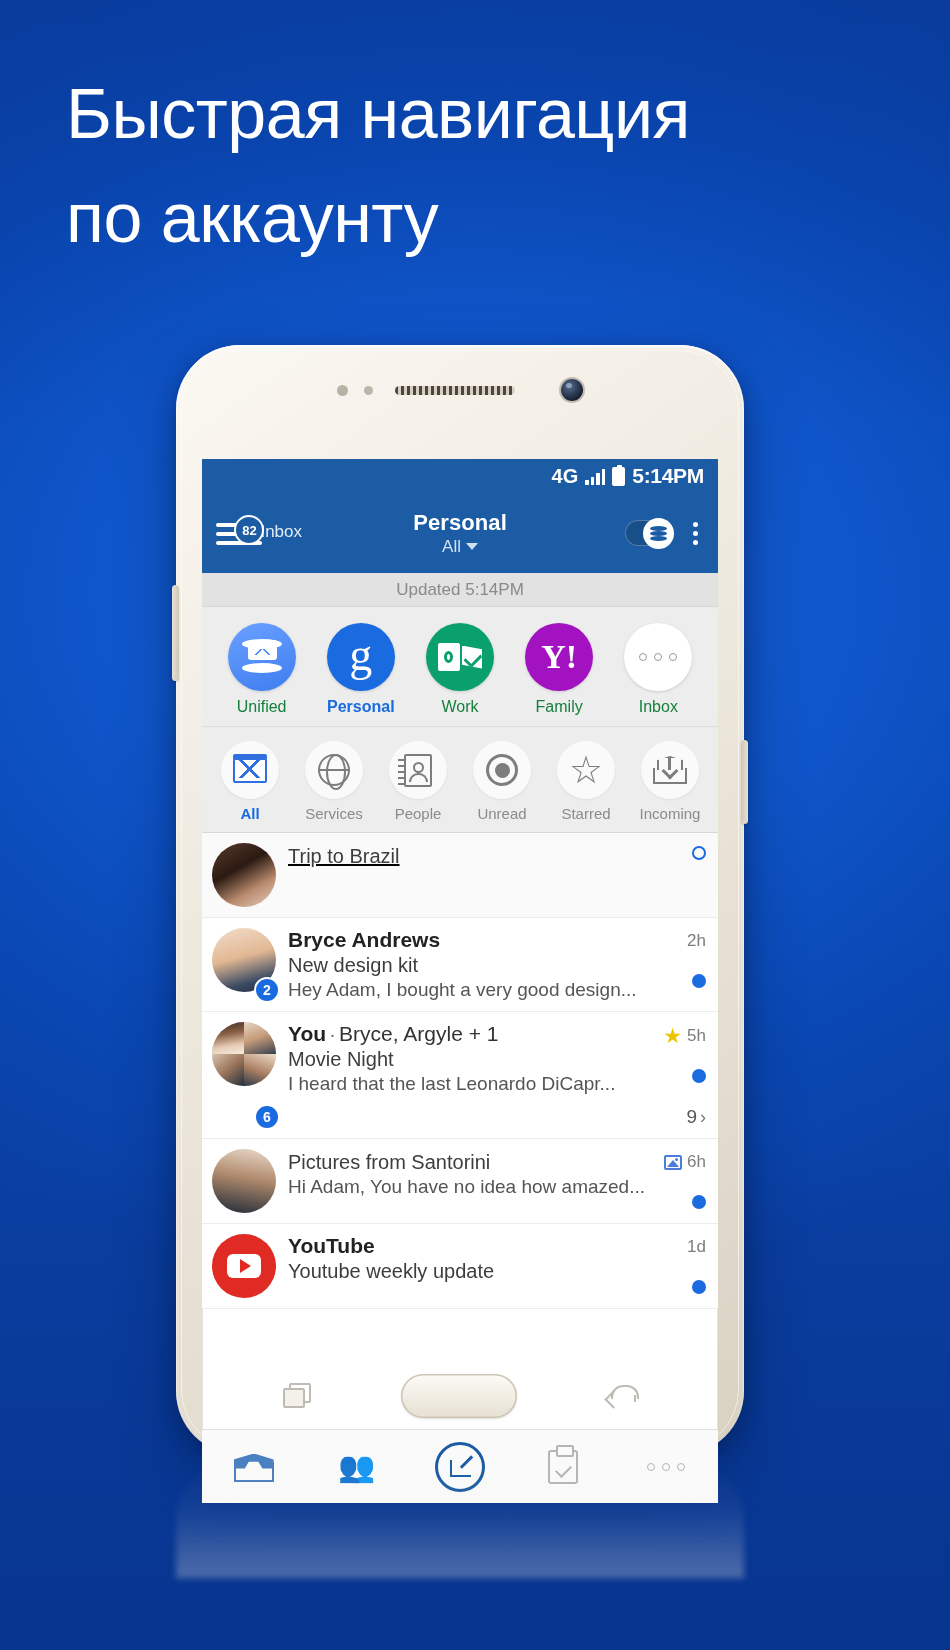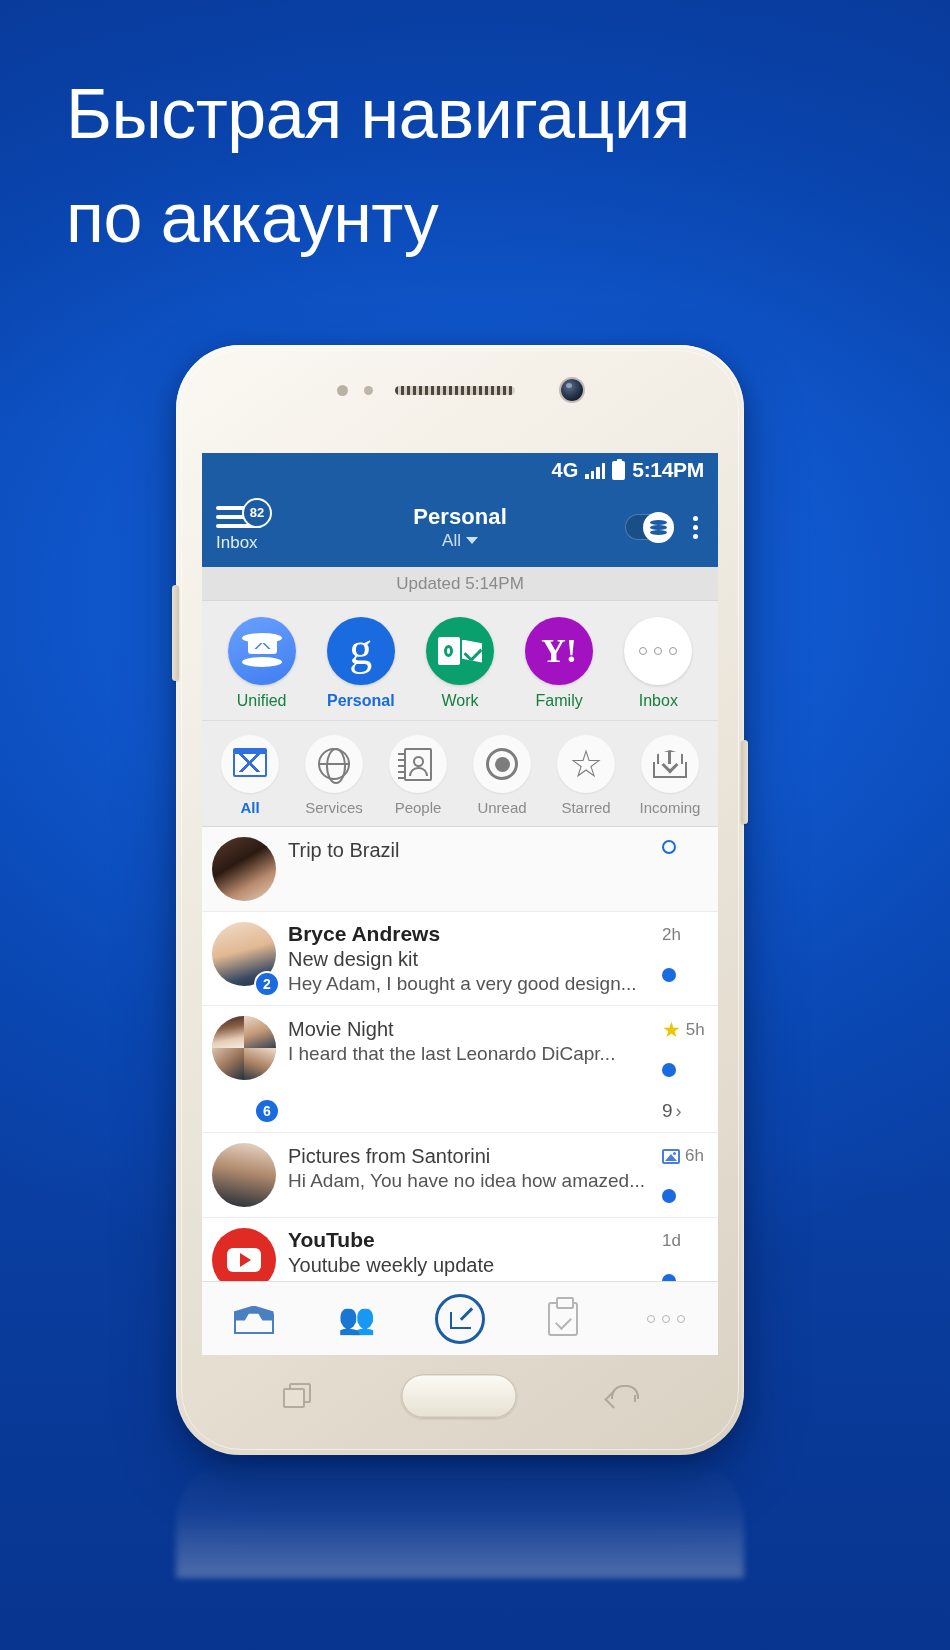--- a/index.html
+++ b/index.html
@@ -84,22 +84,22 @@
   }
   .cam::after {
     content: ""; position: absolute; left: 5px; top: 4px;
     width: 6px; height: 5px; border-radius: 50%;
     background: rgba(190,215,255,0.55);
   }
 
   
   .screen {
     position: absolute;
-    left: 26px; top: 108px;
-    width: 516px; height: 902px;
+    left: 26px; top: 114px;
+    width: 516px; height: 1044px;
     background: #ffffff;
     overflow: hidden;
     box-shadow: inset 0 0 0 1px rgba(0,0,0,0.10);
   }
 
   
   .statusbar {
     height: 34px; background: #1b5ca4;
     display: flex; align-items: center; justify-content: flex-end;
     padding-right: 14px; gap: 7px;
@@ -122,21 +122,21 @@
   .clock { font-size: 21px; letter-spacing: -0.3px; }
 
   
   .appbar {
     height: 80px; background: #1b5ca4;
     display: flex; align-items: center;
     padding: 0 14px;
     position: relative;
   }
   .inbox-btn {
-    display: flex; flex-direction: column; align-items: flex-start;
+    display: flex; align-items: flex-start;
     width: 86px;
   }
   .hamburger { position: relative; width: 52px; height: 28px; }
   .hamburger span {
     position: absolute; left: 0; height: 4px; border-radius: 2px; background: #fff;
   }
   .hamburger span:nth-child(1) { top: 4px;  width: 40px; }
   .hamburger span:nth-child(2) { top: 13px; width: 46px; }
   .hamburger span:nth-child(3) { top: 22px; width: 46px; }
   .hm-badge {
@@ -276,21 +276,21 @@
   .tray-a { position: absolute; left: 15px; top: 2px; width: 3px; height: 12px; background: #7d7d7d; }
   .tray-a::after { content: ""; position: absolute; left: -4px; top: 7px; width: 9px; height: 9px;
                    border-right: 3px solid #7d7d7d; border-bottom: 3px solid #7d7d7d; transform: rotate(45deg); }
 
   
   .maillist { background: #fff; }
   .mailrow {
     display: flex; padding: 10px 12px 10px 10px; gap: 12px;
     border-bottom: 1px solid #ececec; position: relative;
   }
-  .mailrow.read { background: #fafafa; }
+  .mailrow.read { background: #fafafa; text-decoration: underline; }
   .av-wrap { position: relative; width: 64px; flex: 0 0 64px; }
   .av {
     width: 64px; height: 64px; border-radius: 50%; overflow: hidden;
     background: #cfcfcf; position: relative;
   }
   .av-grid { display: grid; grid-template-columns: 1fr 1fr; grid-template-rows: 1fr 1fr; width: 100%; height: 100%; }
   .av-grid div { width: 100%; height: 100%; }
   .av-count {
     position: absolute; right: -4px; bottom: -2px;
     width: 26px; height: 26px; border-radius: 50%;
@@ -300,21 +300,21 @@
   }
   .mailbody { flex: 1; min-width: 0; }
   .m-line1 { display: flex; align-items: baseline; }
   .m-from { font-size: 21px; color: #222; font-weight: 700; white-space: nowrap; overflow: hidden; }
   .m-from .you { font-weight: 700; }
   .m-from .sep { color: #777; font-weight: 400; padding: 0 3px; }
   .m-from .others { font-weight: 400; color: #333; }
   .m-subj { font-size: 20px; color: #3d3d3d; margin-top: 2px; white-space: nowrap; overflow: hidden; }
   .m-prev { font-size: 19px; color: #555; margin-top: 2px; white-space: nowrap; overflow: hidden; text-overflow: ellipsis; }
   .m-right {
-    flex: 0 0 auto; display: flex; flex-direction: column; 
+    flex: 0 0 auto; display: flex; flex-direction: column; align-items: flex-end;
     gap: 23px; padding-top: 3px; min-width: 44px;
   }
   .m-top { display: flex; align-items: center; gap: 5px; }
   .m-time { font-size: 17px; color: #7d7d7d; }
   .m-star { color: #ecc400; font-size: 21px; line-height: 1; }
   .m-img { width: 18px; height: 15px; border: 2px solid #4a7ddd; border-radius: 2px; position: relative; background: #fff; }
   .m-img::after { content: ""; position: absolute; left: 1px; bottom: 1px; width: 0; height: 0;
                   border-left: 6px solid transparent; border-right: 6px solid transparent; border-bottom: 7px solid #4a7ddd; }
   .m-img::before { content: ""; position: absolute; right: 2px; top: 1px; width: 3px; height: 3px; border-radius: 50%; background: #4a7ddd; }
   .m-dot { width: 14px; height: 14px; border-radius: 50%; background: #1a6ae0; }
@@ -605,20 +605,23 @@
             <div class="av-grid">
                 <div class="f3"></div>
                 <div class="f4"></div>
                 <div class="f5"></div>
                 <div class="f6"></div>
               </div>
           </div>
           <div class="av-count">6</div>
         </div>
         <div class="mailbody">
+          <div class="m-line1">
+            <div class="m-from"><span class="you">You</span><span class="sep">·</span><span class="others">Bryce, Argyle + 1</span></div>
+          </div>
           <div class="m-subj">Movie Night</div>
           <div class="m-prev">I heard that the last Leonardo DiCapr...</div>
         </div>
         <div class="m-right">
           <div class="m-top">
             <span class="m-star">★</span>
             <span class="m-time">5h</span>
           </div>
           <div class="m-dot"></div>
           <div class="m-count">

